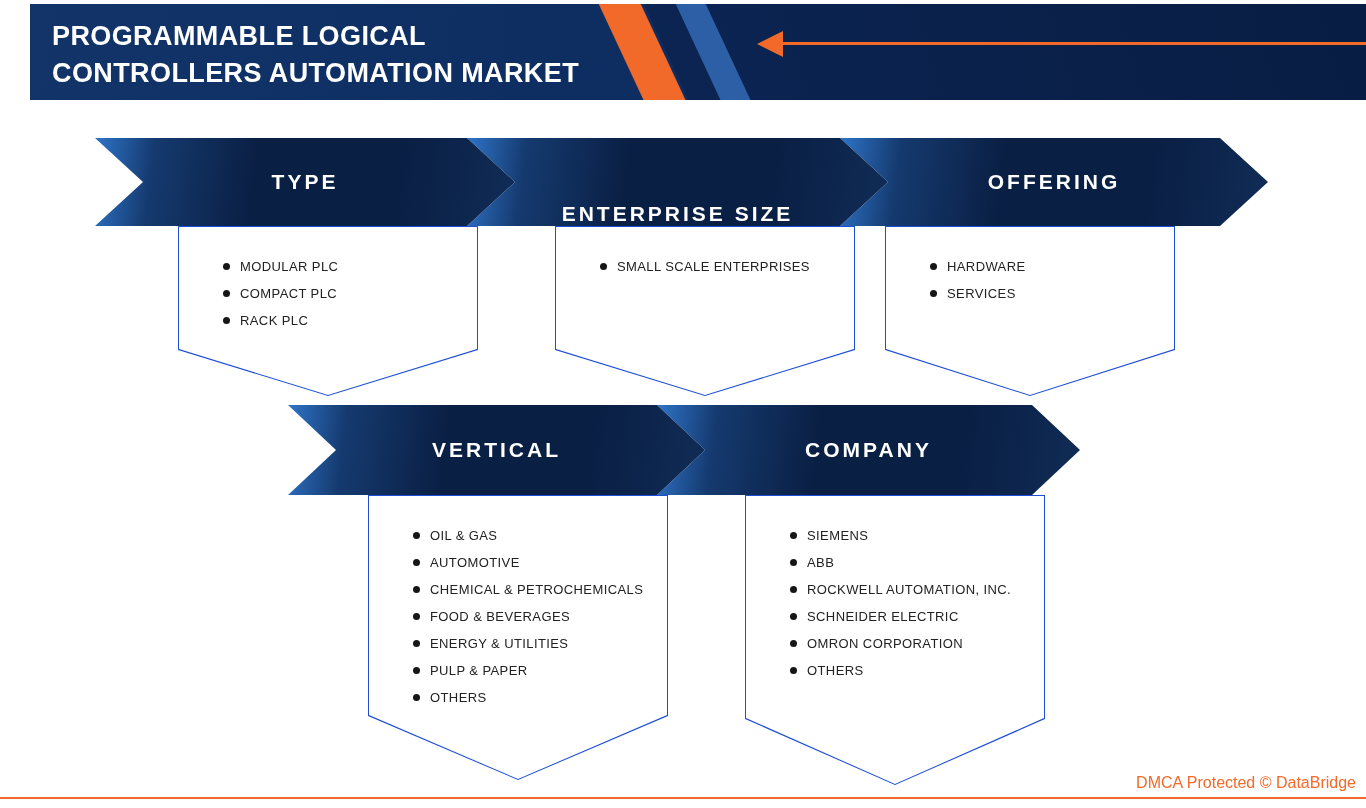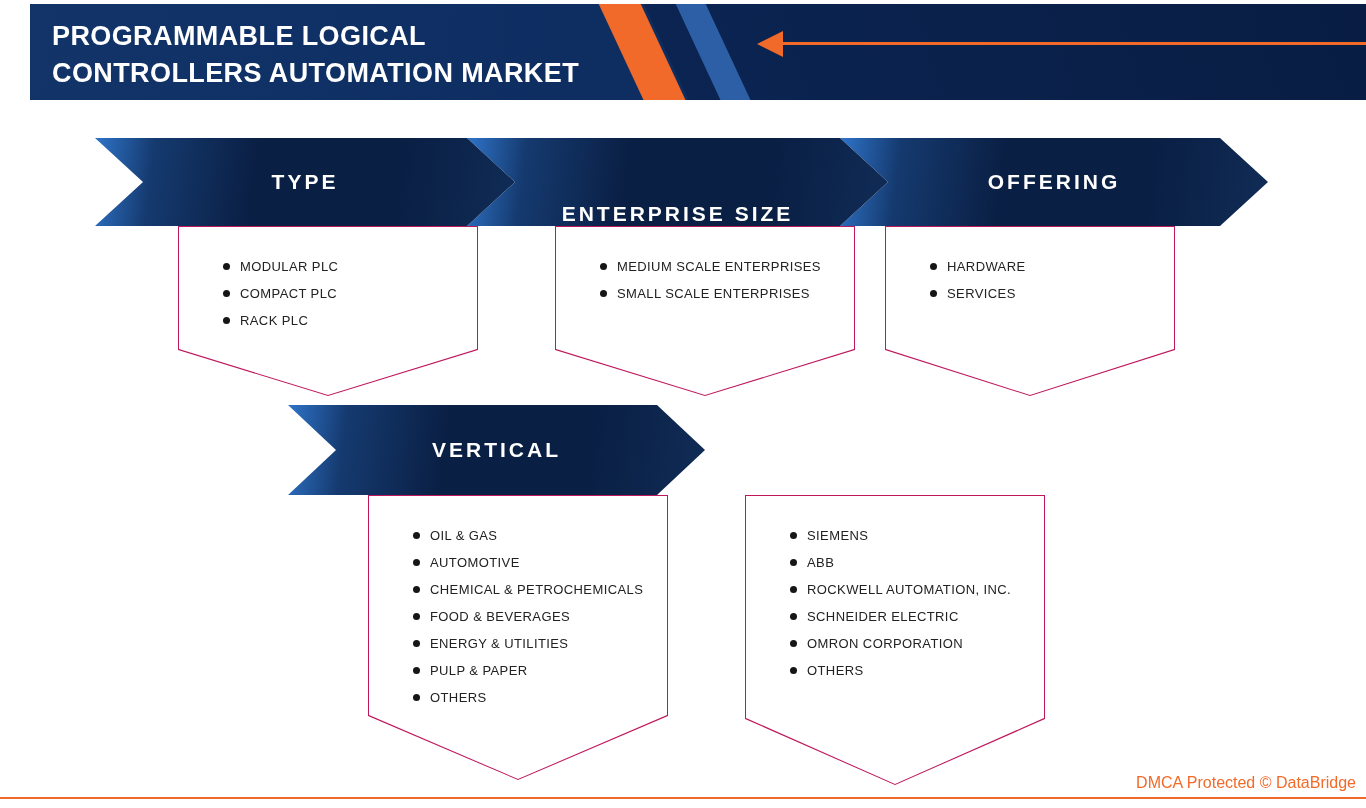--- a/index.html
+++ b/index.html
@@ -38,21 +38,21 @@
     color:#ffffff; font-size:21px; font-weight:bold; letter-spacing:3px;
   }
   .seg-banner-0 { left:95px;  top:138px; width:420px; z-index:6;text-align:center; }
   .seg-banner-1 { left:467px; top:138px; width:421px; z-index:5;align-items:flex-end; }
   .seg-banner-2 { left:840px; top:138px; width:428px; z-index:4; }
   .seg-banner-3 { left:288px; top:405px; width:417px; height:90px; z-index:6; }
   .seg-banner-4 { left:657px; top:405px; width:423px; height:90px; z-index:5; }
 
   
   .panel {
-    position:absolute; background:#be185d;
+    position:absolute; background:#1d4ed8;
     clip-path:polygon(0 0, 100% 0, 100% calc(100% - var(--pd)), 50% 100%, 0 calc(100% - var(--pd)));
   }
   .panel-in {
     position:absolute; inset:1px; background:#ffffff;
     clip-path:polygon(0 0, 100% 0, 100% calc(100% - var(--pd)), 50% 100%, 0 calc(100% - var(--pd)));
   }
   .panel-0 { left:178px; top:226px; width:300px; height:170px; --pd:46px; }
   .panel-1 { left:555px; top:226px; width:300px; height:170px; --pd:46px; }
   .panel-2 { left:885px; top:226px; width:290px; height:170px; --pd:46px; }
   .panel-3 { left:368px; top:495px; width:300px; height:285px; --pd:64px; }
@@ -109,24 +109,20 @@
             <span>RACK PLC</span>
           </li>
         </ul>
     </div>
   </div>
   <div class="panel panel-1">
     <div class="panel-in">
       <ul class="list">
           <li>
             <span class="dot"></span>
-            <span>MEDIUM SCALE ENTERPRISES</span>
-          </li>
-          <li>
-            <span class="dot"></span>
             <span>SMALL SCALE ENTERPRISES</span>
           </li>
         </ul>
     </div>
   </div>
   <div class="panel panel-2">
     <div class="panel-in">
       <ul class="list">
           <li>
             <span class="dot"></span>
@@ -136,20 +132,23 @@
             <span class="dot"></span>
             <span>SERVICES</span>
           </li>
         </ul>
     </div>
   </div>
 
   <div class="banner seg-banner-3">
     <span>VERTICAL</span>
   </div>
+  <div class="banner seg-banner-4">
+    <span>COMPANY</span>
+  </div>
 
   <div class="panel panel-3">
     <div class="panel-in">
       <ul class="list">
           <li>
             <span class="dot"></span>
             <span>OIL &amp; GAS</span>
           </li>
           <li>
             <span class="dot"></span>

